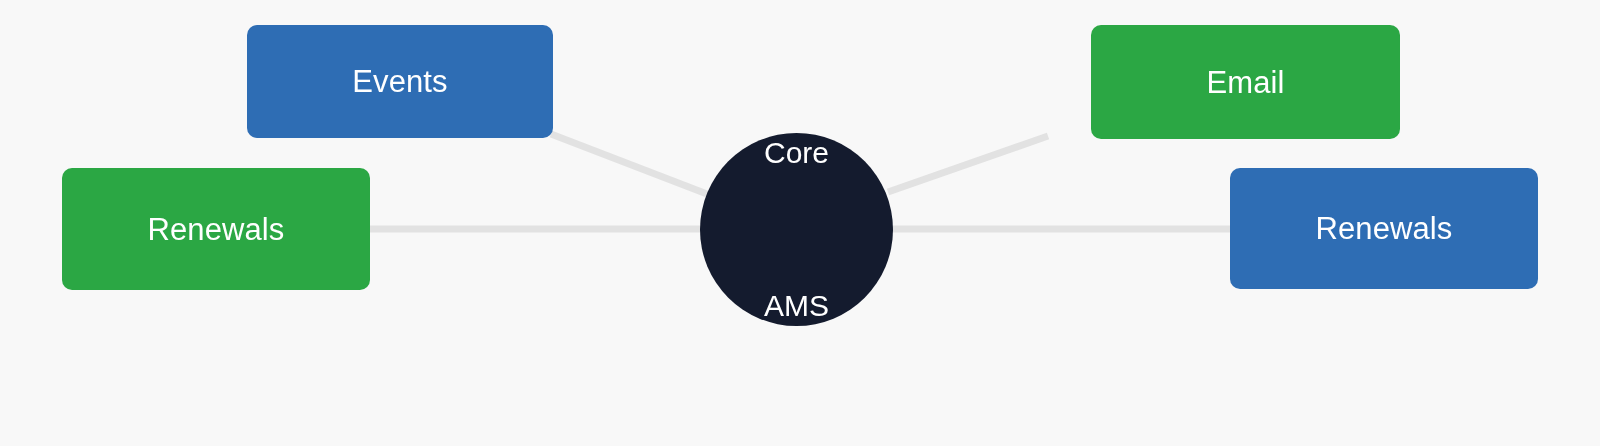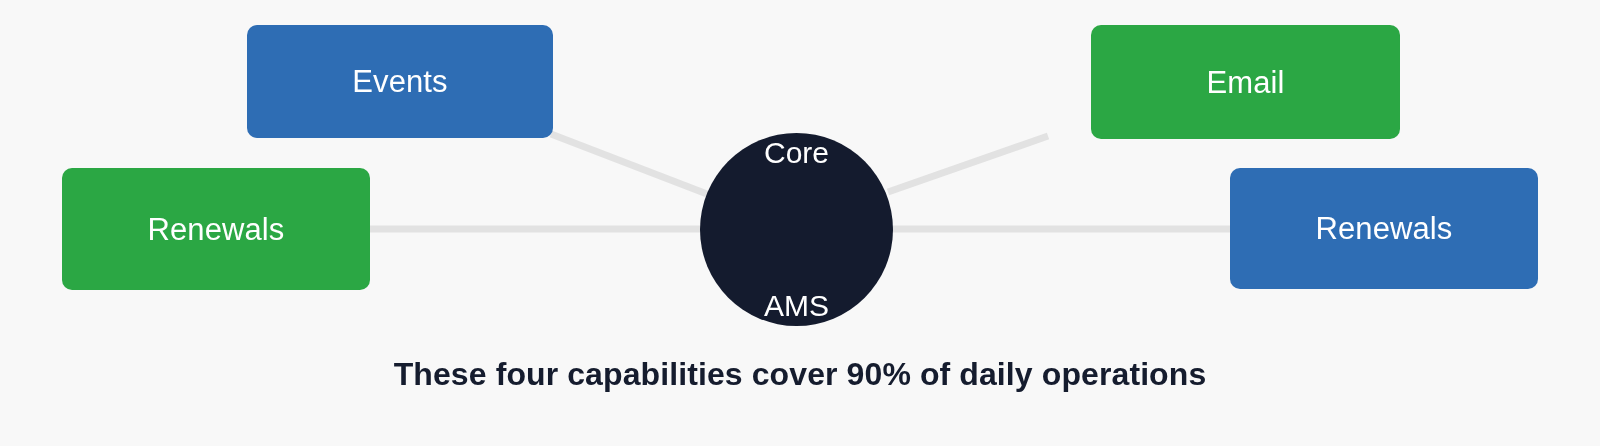--- a/index.html
+++ b/index.html
@@ -123,15 +123,14 @@
 
   <div class="node-box" id="node-renewals" style="background:#2e6db4">
     <span>Renewals</span>
   </div>
 
   <div id="node-core">
     <span>Core</span>
     <span>AMS</span>
   </div>
 
-  <div id="caption">These four capabilities cover 90% of daily operations</div>
 
 </div>
 
 </body></html>

